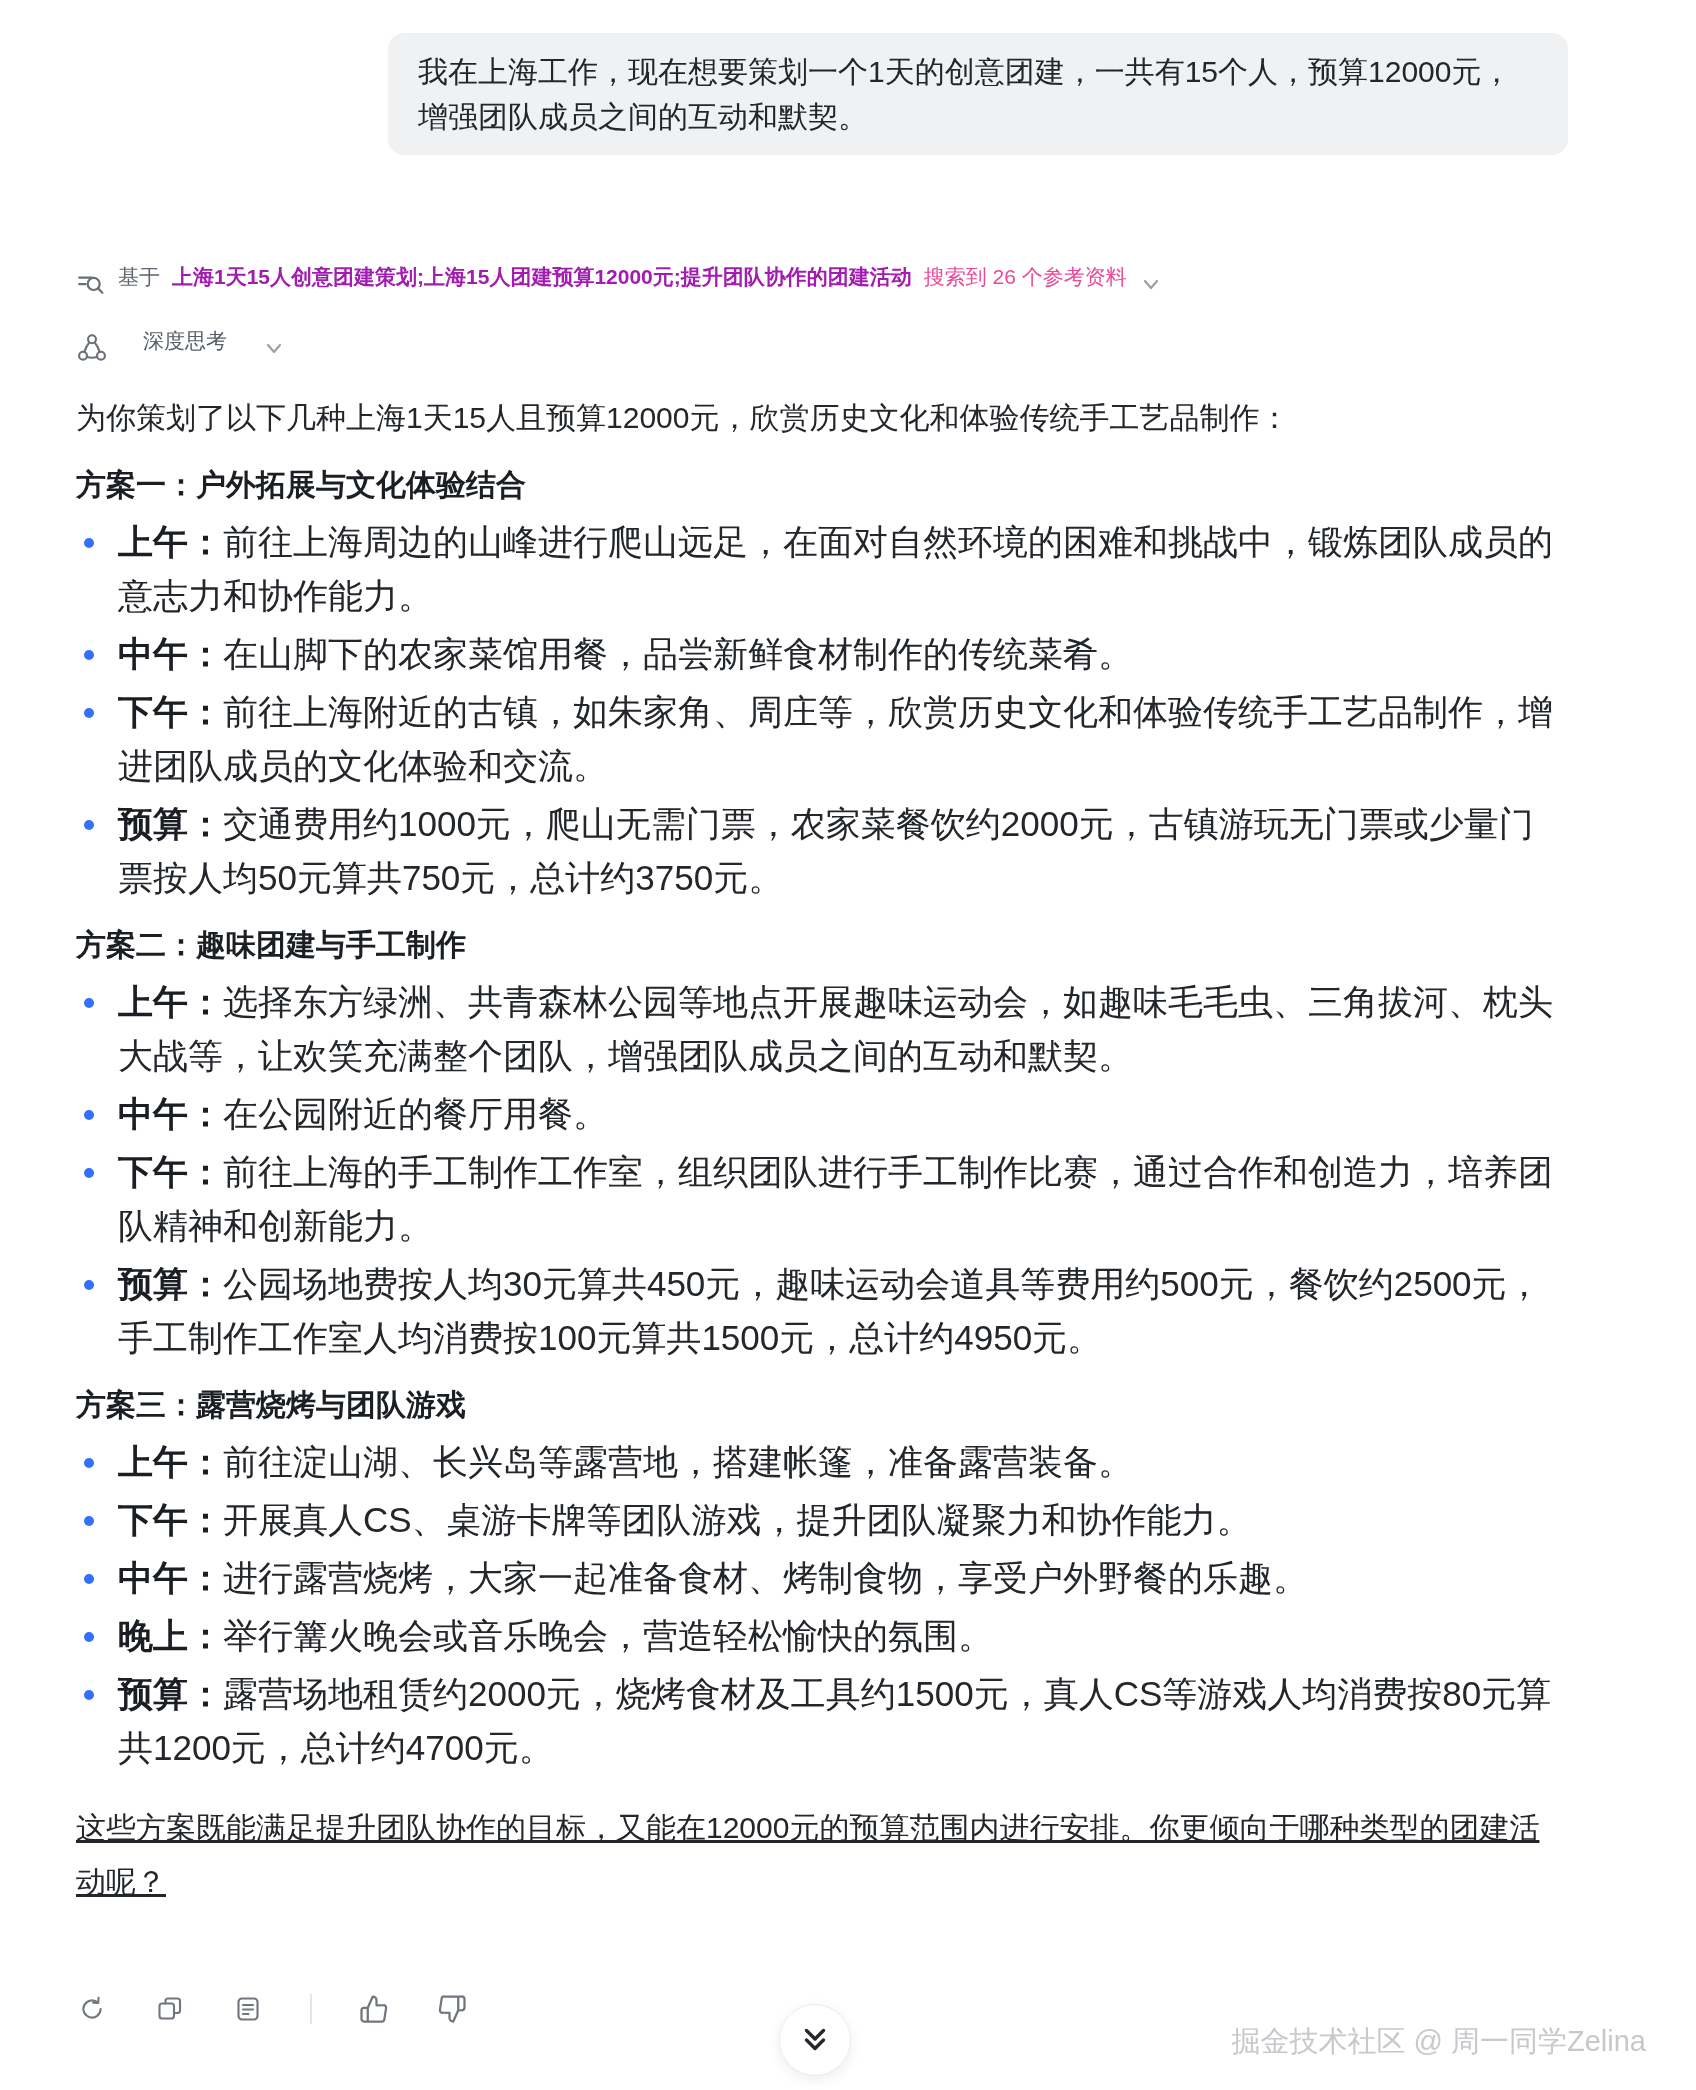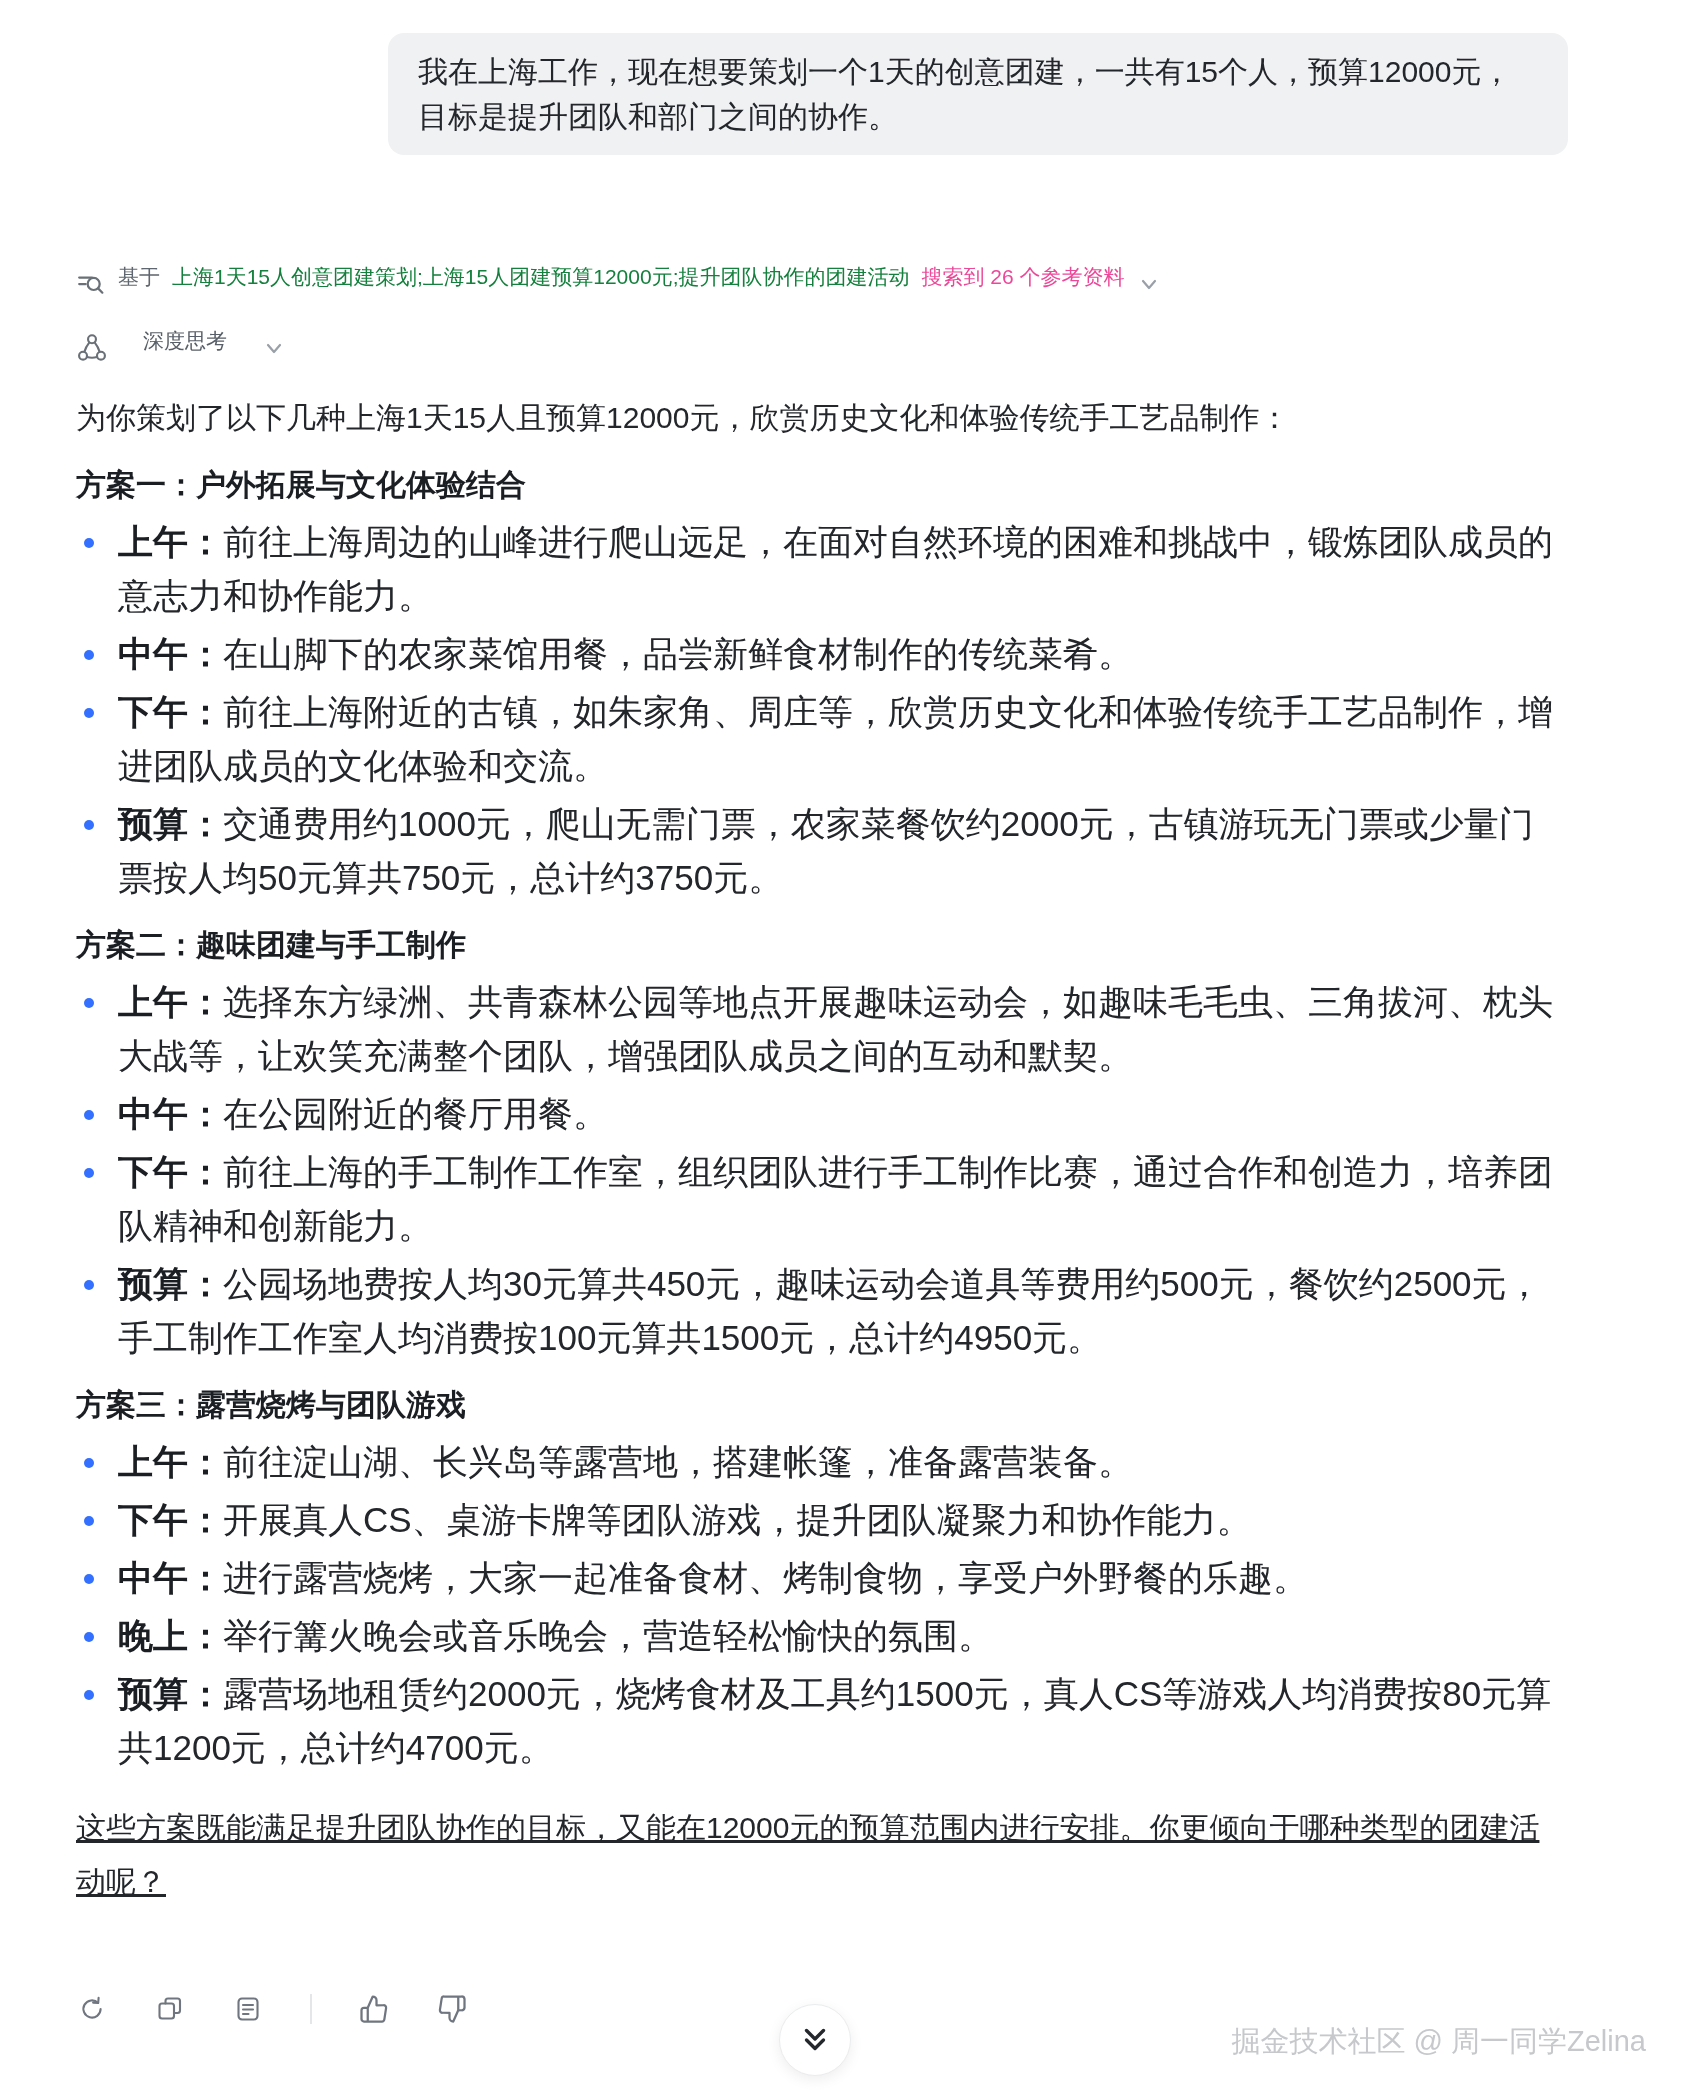--- a/index.html
+++ b/index.html
@@ -8,21 +8,21 @@
   .content{position:absolute;left:76px;top:33px;width:1492px;}
   
   .user-row{display:flex;justify-content:flex-end;}
   .bubble{max-width:1120px;background:#f0f1f3;border-radius:16px;padding:16px 30px;
           font-size:30px;line-height:45px;color:#23262b;}
   
   .meta-row{display:flex;gap:12px;font-size:21px;cursor:pointer;}
   .search-row{margin-top:108px;height:42px;}
   .think-row{margin-top:22px;height:42px;margin-bottom:22px;color:#585f68;gap:35px;}
   .search-prefix{color:#60666f;white-space:nowrap;}
-  .search-query{color:#15803d;white-space:nowrap;overflow:hidden;}
+  .search-query{color:#a21caf;white-space:nowrap;overflow:hidden;font-weight:bold;}
   .search-result{color:#ec4899;white-space:nowrap;}
   .icon{flex:none;display:inline-flex;align-items:center;justify-content:center;}
   
   .intro,.closing{font-size:30px;line-height:54px;margin:0;}
   .plan-title{font-size:30px;line-height:44px;font-weight:700;color:#1b1e23;margin:18px 0 8px;}
   ul.plan-list{list-style:none;margin:0 0 6px;padding:0;}
   li.plan-item{position:relative;padding-left:42px;margin:4px 0;font-size:35px;line-height:54px;}
   li.plan-item .dot{position:absolute;left:8px;top:23px;width:10px;height:10px;border-radius:50%;
                     background:#3370ff;}
   .item-label{font-weight:700;color:#1b1e23;}
@@ -41,21 +41,21 @@
              text-shadow:0 1px 0 #ffffff;}
   svg{display:block;}
 </style>
 </head>
 <body>
 
 <div class="page">
   <div class="content">
 
     <div class="user-row">
-      <div class="bubble">我在上海工作，现在想要策划一个1天的创意团建，一共有15个人，预算12000元，目标是提升团队和部门之间的协作。</div>
+      <div class="bubble">我在上海工作，现在想要策划一个1天的创意团建，一共有15个人，预算12000元，增强团队成员之间的互动和默契。</div>
     </div>
 
     <div class="meta-row search-row">
       <span class="icon">
         <svg width="30" height="30" viewBox="0 0 28 28" fill="none" stroke="#6a7077" stroke-width="2.1" stroke-linecap="round">
           <line x1="3" y1="8" x2="15" y2="8"></line>
           <line x1="3" y1="14" x2="9" y2="14"></line>
           <circle cx="16.5" cy="14" r="5.6"></circle>
           <line x1="20.6" y1="18.1" x2="24.6" y2="22.1"></line>
         </svg>

